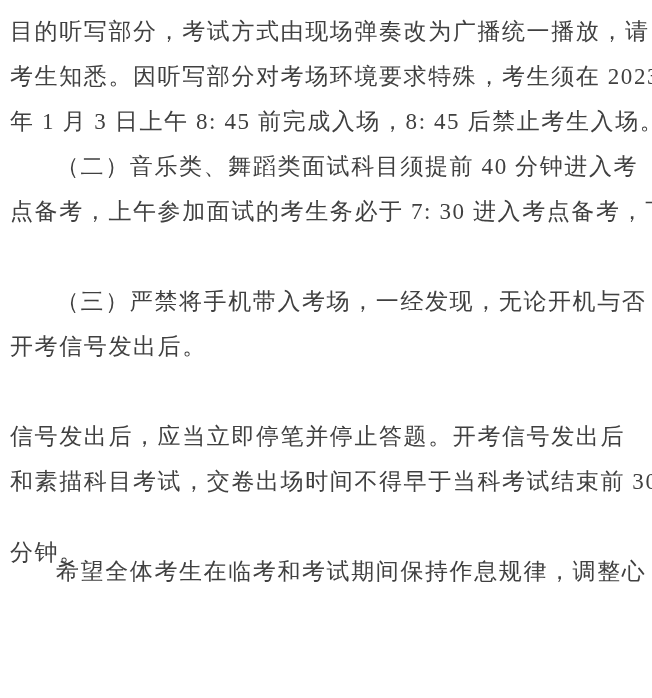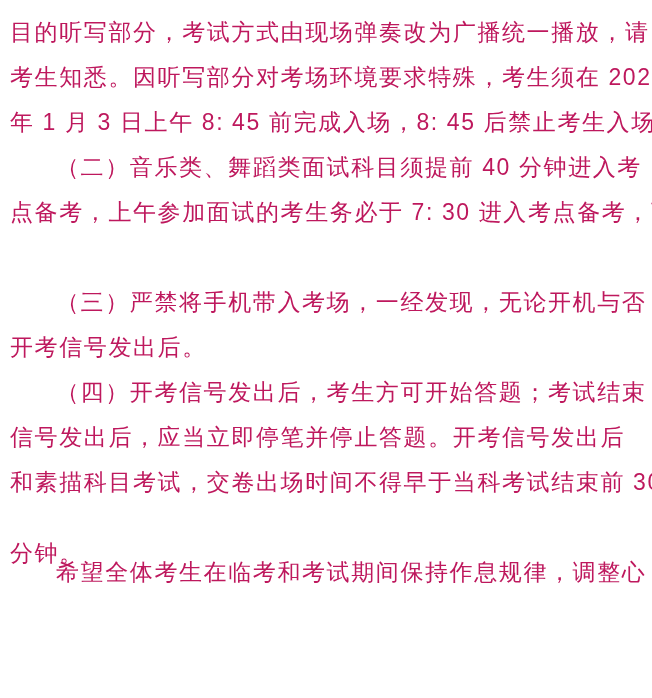--- a/index.html
+++ b/index.html
@@ -5,40 +5,39 @@
     html, body { margin: 0; padding: 0; }
     body {
       width: 652px; height: 698px; background: #ffffff; overflow: hidden;
       position: relative;
     }
     .doc {
       position: absolute; left: 0; top: 0; width: 652px; height: 698px;
     }
     .line {
       position: absolute; left: 10px; height: 40px; line-height: 40px;
-      font-family: Liberation Sans, sans-serif;
-      font-size: 23px; color: #be185d; white-space: nowrap;
+      font-family: Liberation Serif, serif;
+      font-size: 23px; color: #404040; white-space: nowrap;
       letter-spacing: 1.6px;
     }
     .indent { left: 56px; }
   </style>
 </head>
 <body>
 
 <div class="doc">
 
   <div class="line" style="top:12px;">目的听写部分，考试方式由现场弹奏改为广播统一播放，请</div>
   <div class="line" style="top:57px;">考生知悉。因听写部分对考场环境要求特殊，考生须在 2023</div>
   <div class="line" style="top:102px;">年 1 月 3 日上午 8: 45 前完成入场，8: 45 后禁止考生入场。</div>
 
   <div class="line indent" style="top:147px;">（二）音乐类、舞蹈类面试科目须提前 40 分钟进入考</div>
   <div class="line" style="top:192px;">点备考，上午参加面试的考生务必于 7: 30 进入考点备考，下</div>
 
   <div class="line indent" style="top:282px;">（三）严禁将手机带入考场，一经发现，无论开机与否，</div>
   <div class="line" style="top:327px;">开考信号发出后。</div>
 
-  <div class="line indent" style="top:372px;">（四）开考信号发出后，考生方可开始答题；考试结束</div>
   <div class="line" style="top:417px;">信号发出后，应当立即停笔并停止答题。开考信号发出后</div>
   <div class="line" style="top:462px;">和素描科目考试，交卷出场时间不得早于当科考试结束前 30</div>
   <div class="line" style="top:533px;">分钟。</div>
 
   <div class="line indent" style="top:552px;">希望全体考生在临考和考试期间保持作息规律，调整心</div>
 </div>
 
 </body></html>

